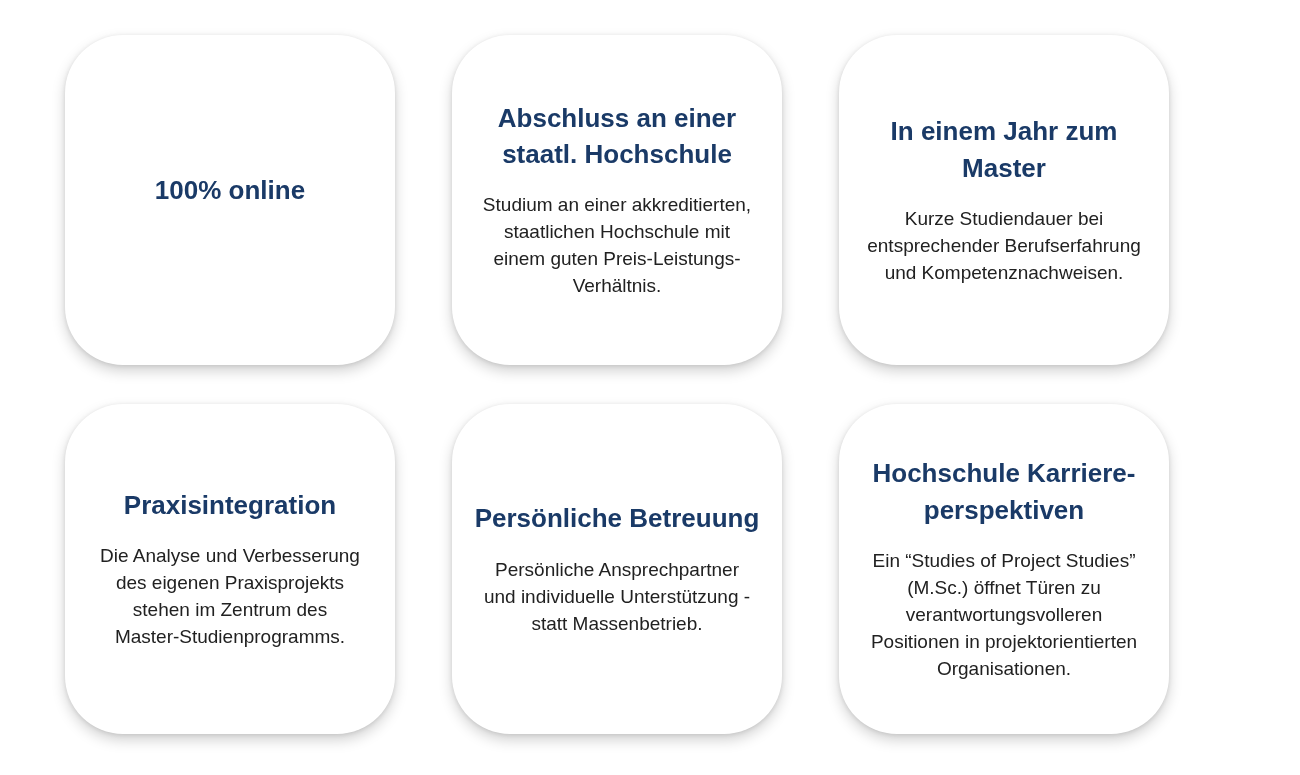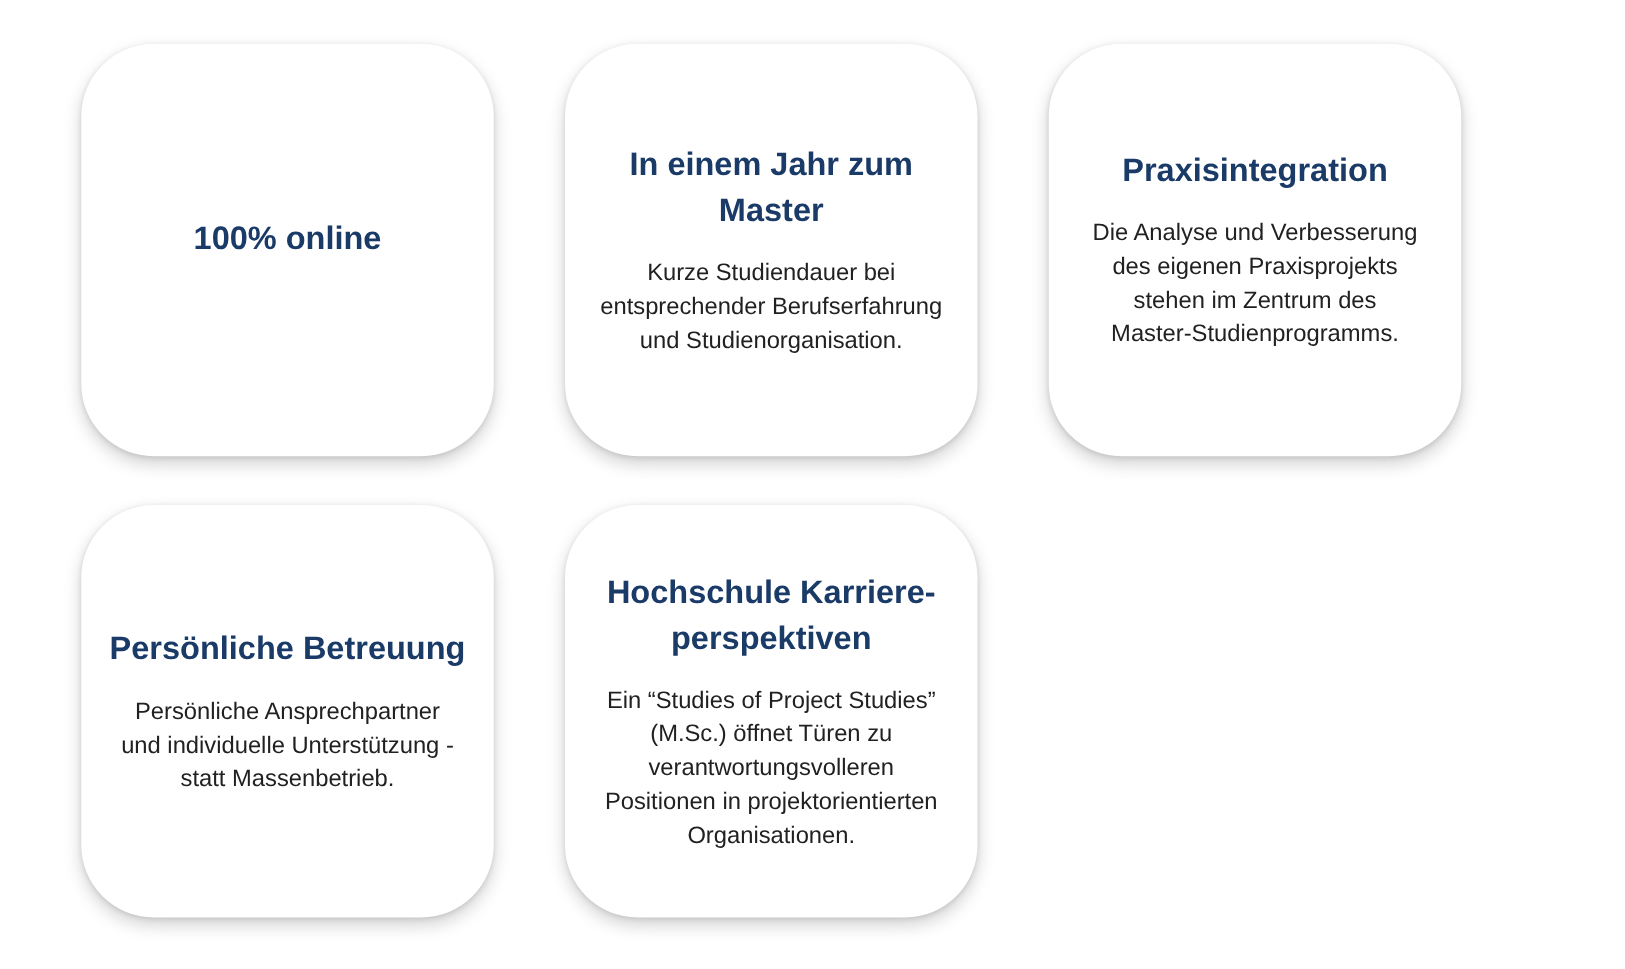--- a/index.html
+++ b/index.html
@@ -59,27 +59,35 @@
 </head>
 <body>
 
 <div class="canvas">
   <div class="grid">
 
     <section class="card">
       <h2 class="card-title">100% online</h2>
     </section>
 
+    <section class="card">
+      <h2 class="card-title">Abschluss an einer
+staatl. Hochschule</h2>
+      <p class="card-body">Studium an einer akkreditierten,
+staatlichen Hochschule mit
+einem guten Preis-Leistungs-
+Verhältnis.</p>
+    </section>
 
     <section class="card">
       <h2 class="card-title">In einem Jahr zum
 Master</h2>
       <p class="card-body">Kurze Studiendauer bei
 entsprechender Berufserfahrung
-und Studienorganisation.</p>
+und Kompetenznachweisen.</p>
     </section>
 
     <section class="card">
       <h2 class="card-title">Praxisintegration</h2>
       <p class="card-body">Die Analyse und Verbesserung
 des eigenen Praxisprojekts
 stehen im Zentrum des
 Master-Studienprogramms.</p>
     </section>
 

